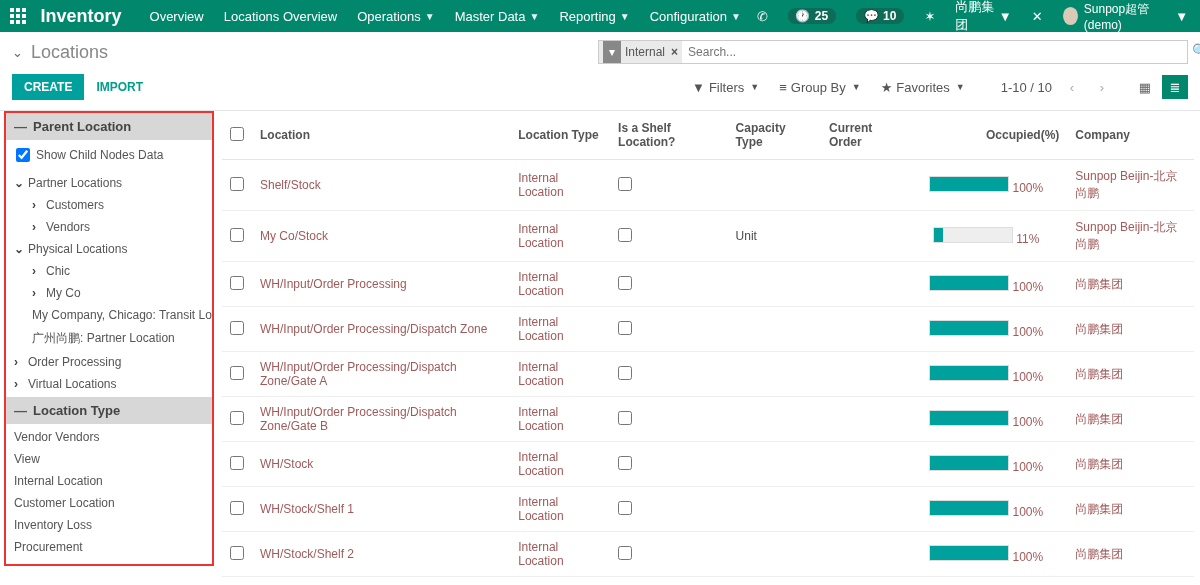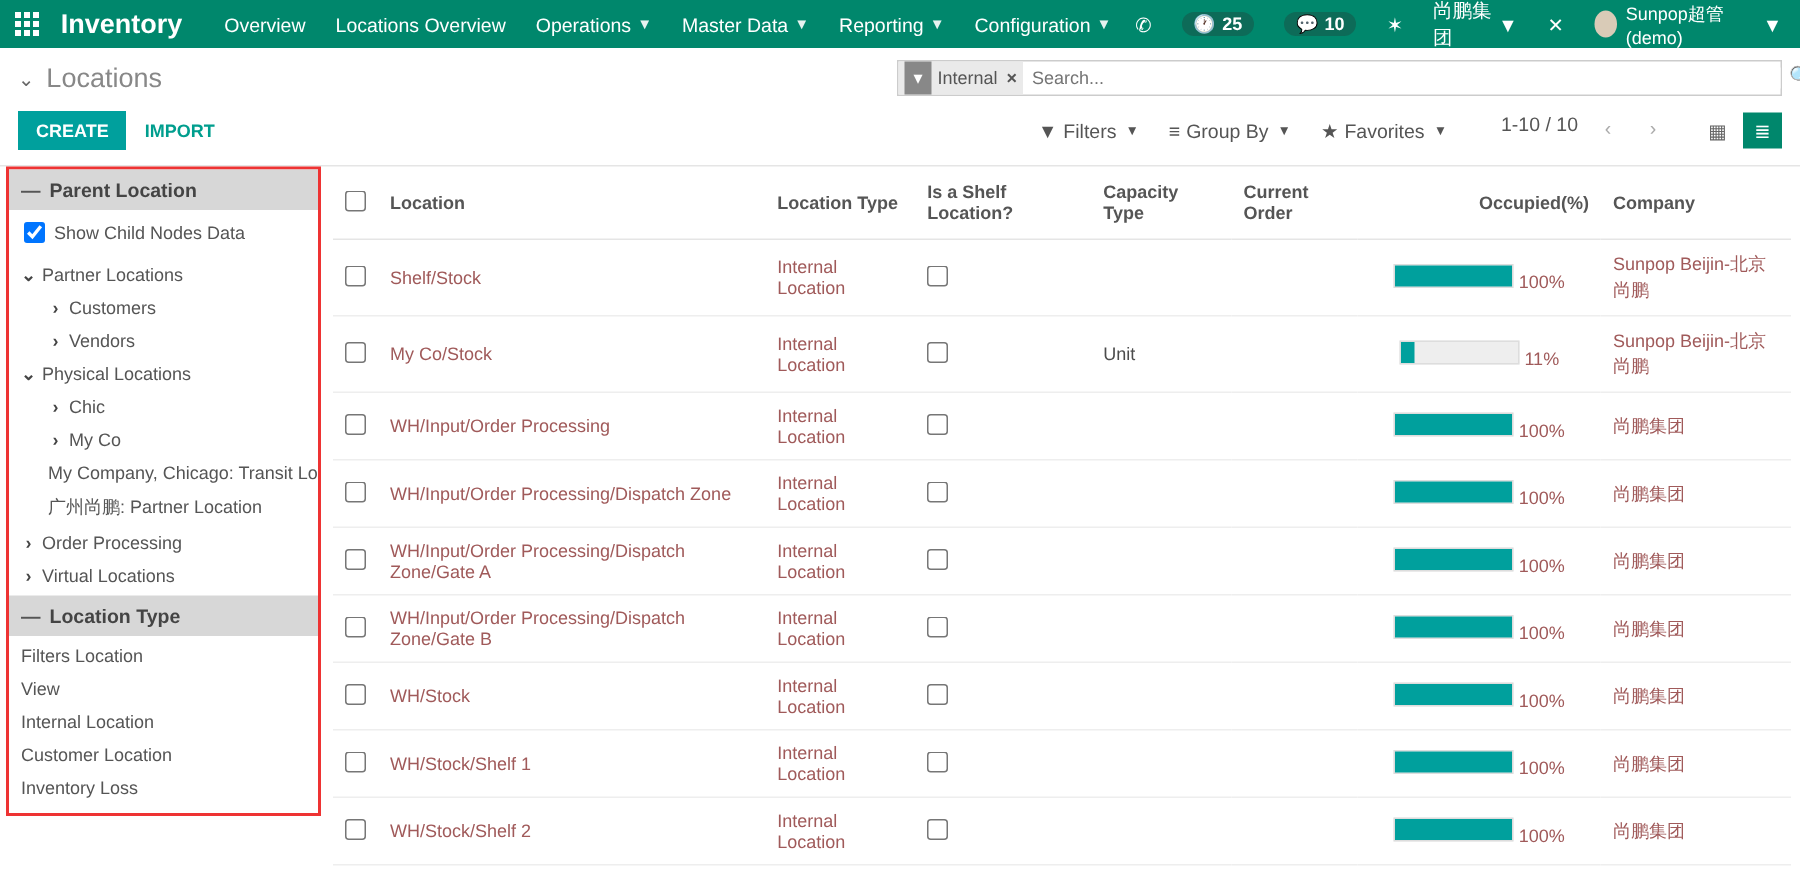--- a/index.html
+++ b/index.html
@@ -27,33 +27,33 @@
 .chip-x { margin-left:6px; cursor:pointer; color:#555; font-weight:bold; }
 .search-input { border:none; outline:none; flex:1; padding:0 6px; font-size:12px; }
 .search-mag { position:absolute; right:-22px; top:2px; color:#777; cursor:pointer; }
 
 .action-row { display:flex; align-items:center; padding:6px 12px 10px 12px; border-bottom:1px solid #e5e5e5; }
 .btn-create { background:#00a09d; color:#fff; border:none; padding:6px 12px; font-size:12px; font-weight:600; cursor:pointer; }
 .btn-import { color:#009e8e; background:none; border:none; padding:6px 12px; font-size:12px; font-weight:600; cursor:pointer; }
 .tool-group { margin-left:auto; display:flex; align-items:center; gap:20px; color:#555; margin-right:36px; }
 .tool-item { display:flex; align-items:center; gap:4px; cursor:pointer; font-size:13px; }
 .tool-item .dd { font-size:9px; margin-left:2px; }
-.pager-area { display:flex; gap:10px; color:#555; font-size:13px; }
+.pager-area { display:flex; align-items:center; gap:10px; color:#555; font-size:13px; }
 .pg-btn { width:20px; height:20px; display:flex; align-items:center; justify-content:center; cursor:pointer; color:#aaa; }
 .view-switch { display:flex; align-items:center; gap:4px; margin-left:10px; }
 .vs-btn { width:26px; height:24px; display:flex; align-items:center; justify-content:center; cursor:pointer; color:#666; border:1px solid transparent; }
 .vs-btn.active { background:#00876c; color:#fff; }
 
 .body-row { display:flex; }
 .sidebar { width:210px; border:2px solid #e33; border-top:2px solid #e33; margin:0 0 0 4px; padding-bottom:4px; position:relative; }
 .sidebar-section-hd { background:#d7d7d7; color:#444; font-weight:700; padding:6px 8px; display:flex; align-items:center; gap:6px; font-size:13px; }
 .sec-minus { font-weight:900; color:#555; }
 .chk-row { display:flex; align-items:center; gap:6px; padding:8px 10px; font-size:12px; color:#555; }
 .tree { padding:2px 0; }
-.tree-item { display:flex; align-items:center; gap:4px; padding:4px 6px; font-size:12px; color:#555; cursor:pointer; white-space:nowrap; overflow:hidden;text-align:center; }
+.tree-item { display:flex; align-items:center; gap:4px; padding:4px 6px; font-size:12px; color:#555; cursor:pointer; white-space:nowrap; overflow:hidden; }
 .tree-item.lvl-0 { padding-left:8px; }
 .tree-item.lvl-1 { padding-left:26px; }
 .tree-caret { width:10px; color:#444; font-weight:700; }
 .tree-caret.collapsed::before { content:"›"; }
 .tree-caret.expanded::before { content:"⌄"; }
 .type-list .tree-item { padding-left:8px; }
 
 .table-area { flex:1; padding:0 6px 0 8px; }
 table { width:100%; border-collapse:collapse; }
 th { text-align:left; font-weight:600; font-size:12px; color:#555; padding:10px 8px; border-bottom:1px solid #e5e5e5; }
@@ -217,25 +217,26 @@
           <div class="tree-item lvl-0">
             <span class="tree-caret collapsed"></span>
             <span>Virtual Locations</span>
           </div>
         </div>
       <div class="sidebar-section-hd">
           <span class="sec-minus">—</span>
           <span>Location Type</span>
         </div>
       <div class="tree type-list" id="types">
-          <div class="tree-item">Filters Location</div>
+          <div class="tree-item">Vendor Vendors</div>
           <div class="tree-item">View</div>
           <div class="tree-item">Internal Location</div>
           <div class="tree-item">Customer Location</div>
           <div class="tree-item">Inventory Loss</div>
+          <div class="tree-item">Procurement</div>
         </div>
     </div>
 
   </div>
 
   <div class="table-area">
     <table>
       <thead>
         <tr>
           <th class="chk-col"><input type="checkbox" class="chkbox" style=""></th>

